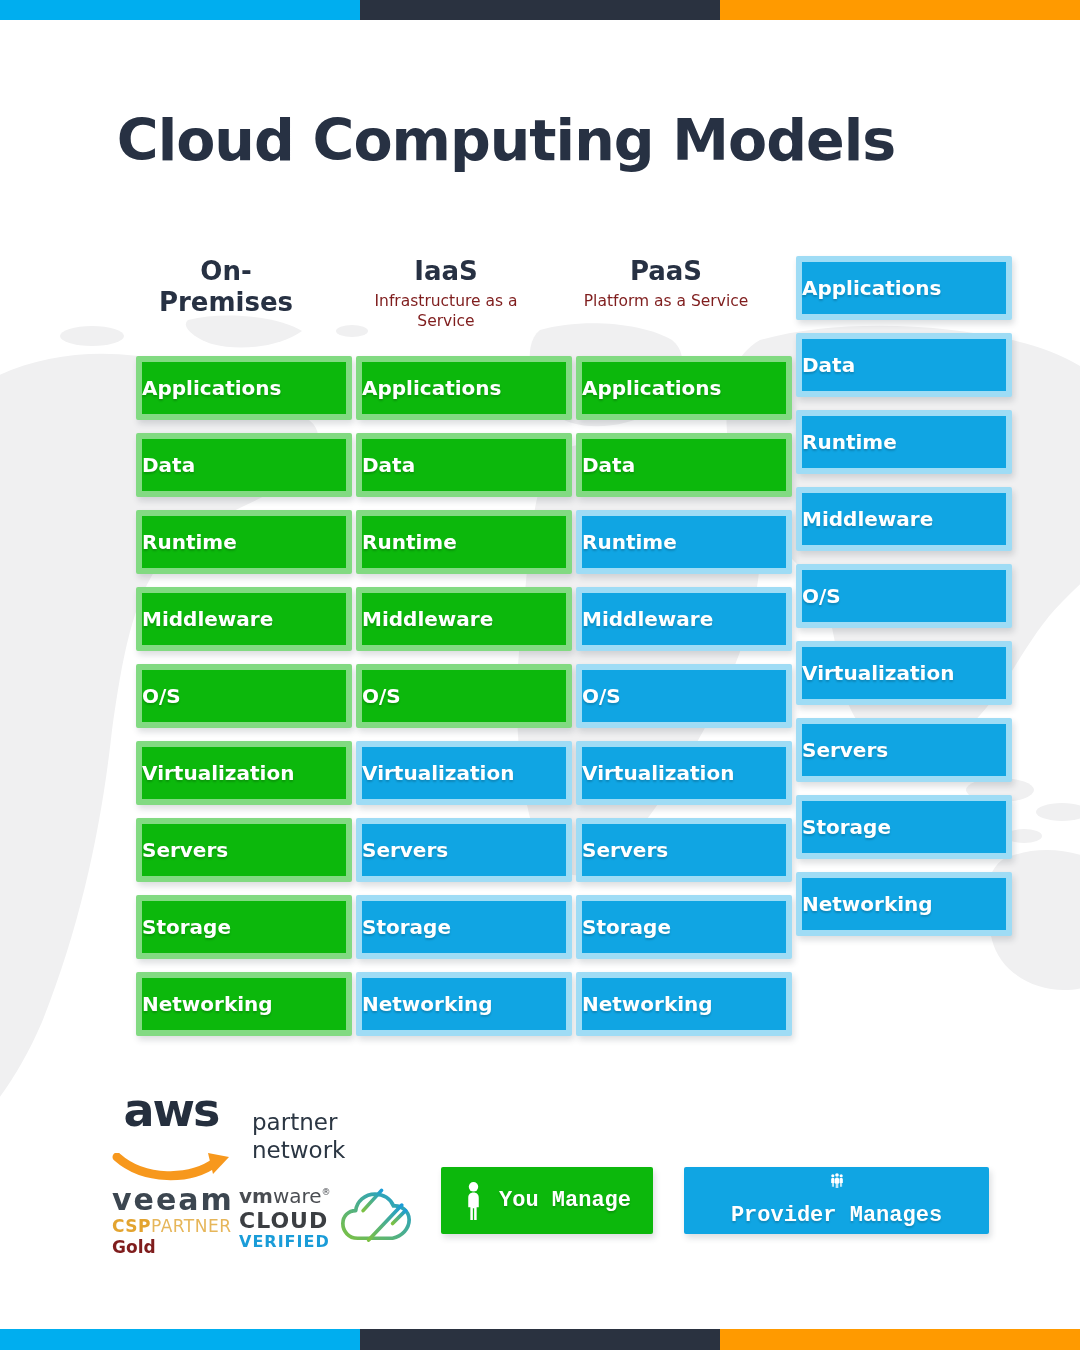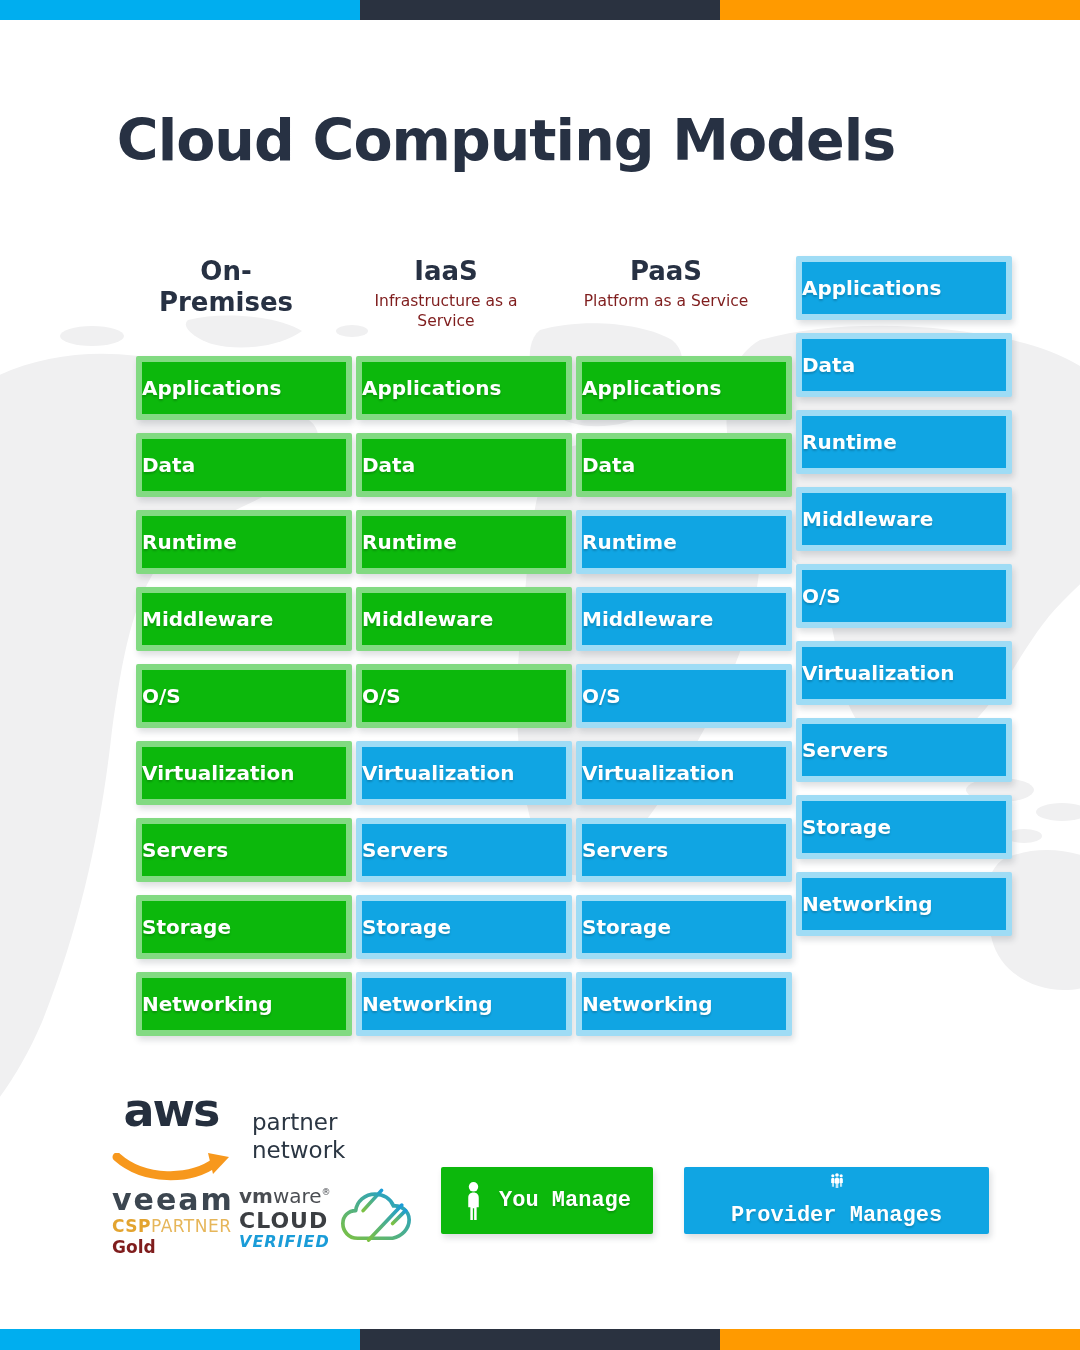--- a/index.html
+++ b/index.html
@@ -69,21 +69,21 @@
   .veeam-program .b{font-weight:700;color:#e3a430;}
   .veeam-program .r{font-weight:400;color:#e6b65a;}
   .veeam-tier{font-size:17px;font-weight:700;color:#7f1d1d;}
 
   .vmware-logo{position:absolute;left:239px;top:1183px;display:flex;align-items:center;gap:8px;z-index:2;}
   .vmware-text{line-height:1.15;}
   .vmware-brand{font-size:20px;color:#4a4d52;}
   .vmware-brand .b{font-weight:700;}
   .vmware-reg{font-size:9px;vertical-align:super;color:#4a4d52;}
   .vmware-cloud-word{font-size:22px;font-weight:700;letter-spacing:1px;color:#3b3e42;}
-  .vmware-verified{font-size:16px;font-weight:700;font-style:italic;letter-spacing:1px;color:#1a9cd8;}
+  .vmware-verified{font-size:16px;font-weight:700;letter-spacing:1px;color:#1a9cd8;}
 </style>
 </head>
 <body>
 
 <svg class="map" width="1080" height="1350" viewBox="0 0 1080 1350">
   <g fill="#f0f0f1">
     <path d="M-70,430 C-20,362 80,340 170,362 C240,378 298,350 328,358 C350,365 332,398 300,415 C332,428 320,462 280,487 C230,517 192,522 162,560 C132,600 122,660 112,730 C102,822 82,922 42,1022 C12,1092 -30,1142 -70,1152 Z"></path>
     <path d="M188,320 C228,310 282,318 302,331 C282,346 242,352 212,344 C196,339 180,327 188,320 Z"></path>
     <ellipse cx="92" cy="336" rx="32" ry="10"></ellipse>
     <ellipse cx="352" cy="331" rx="16" ry="6"></ellipse>

